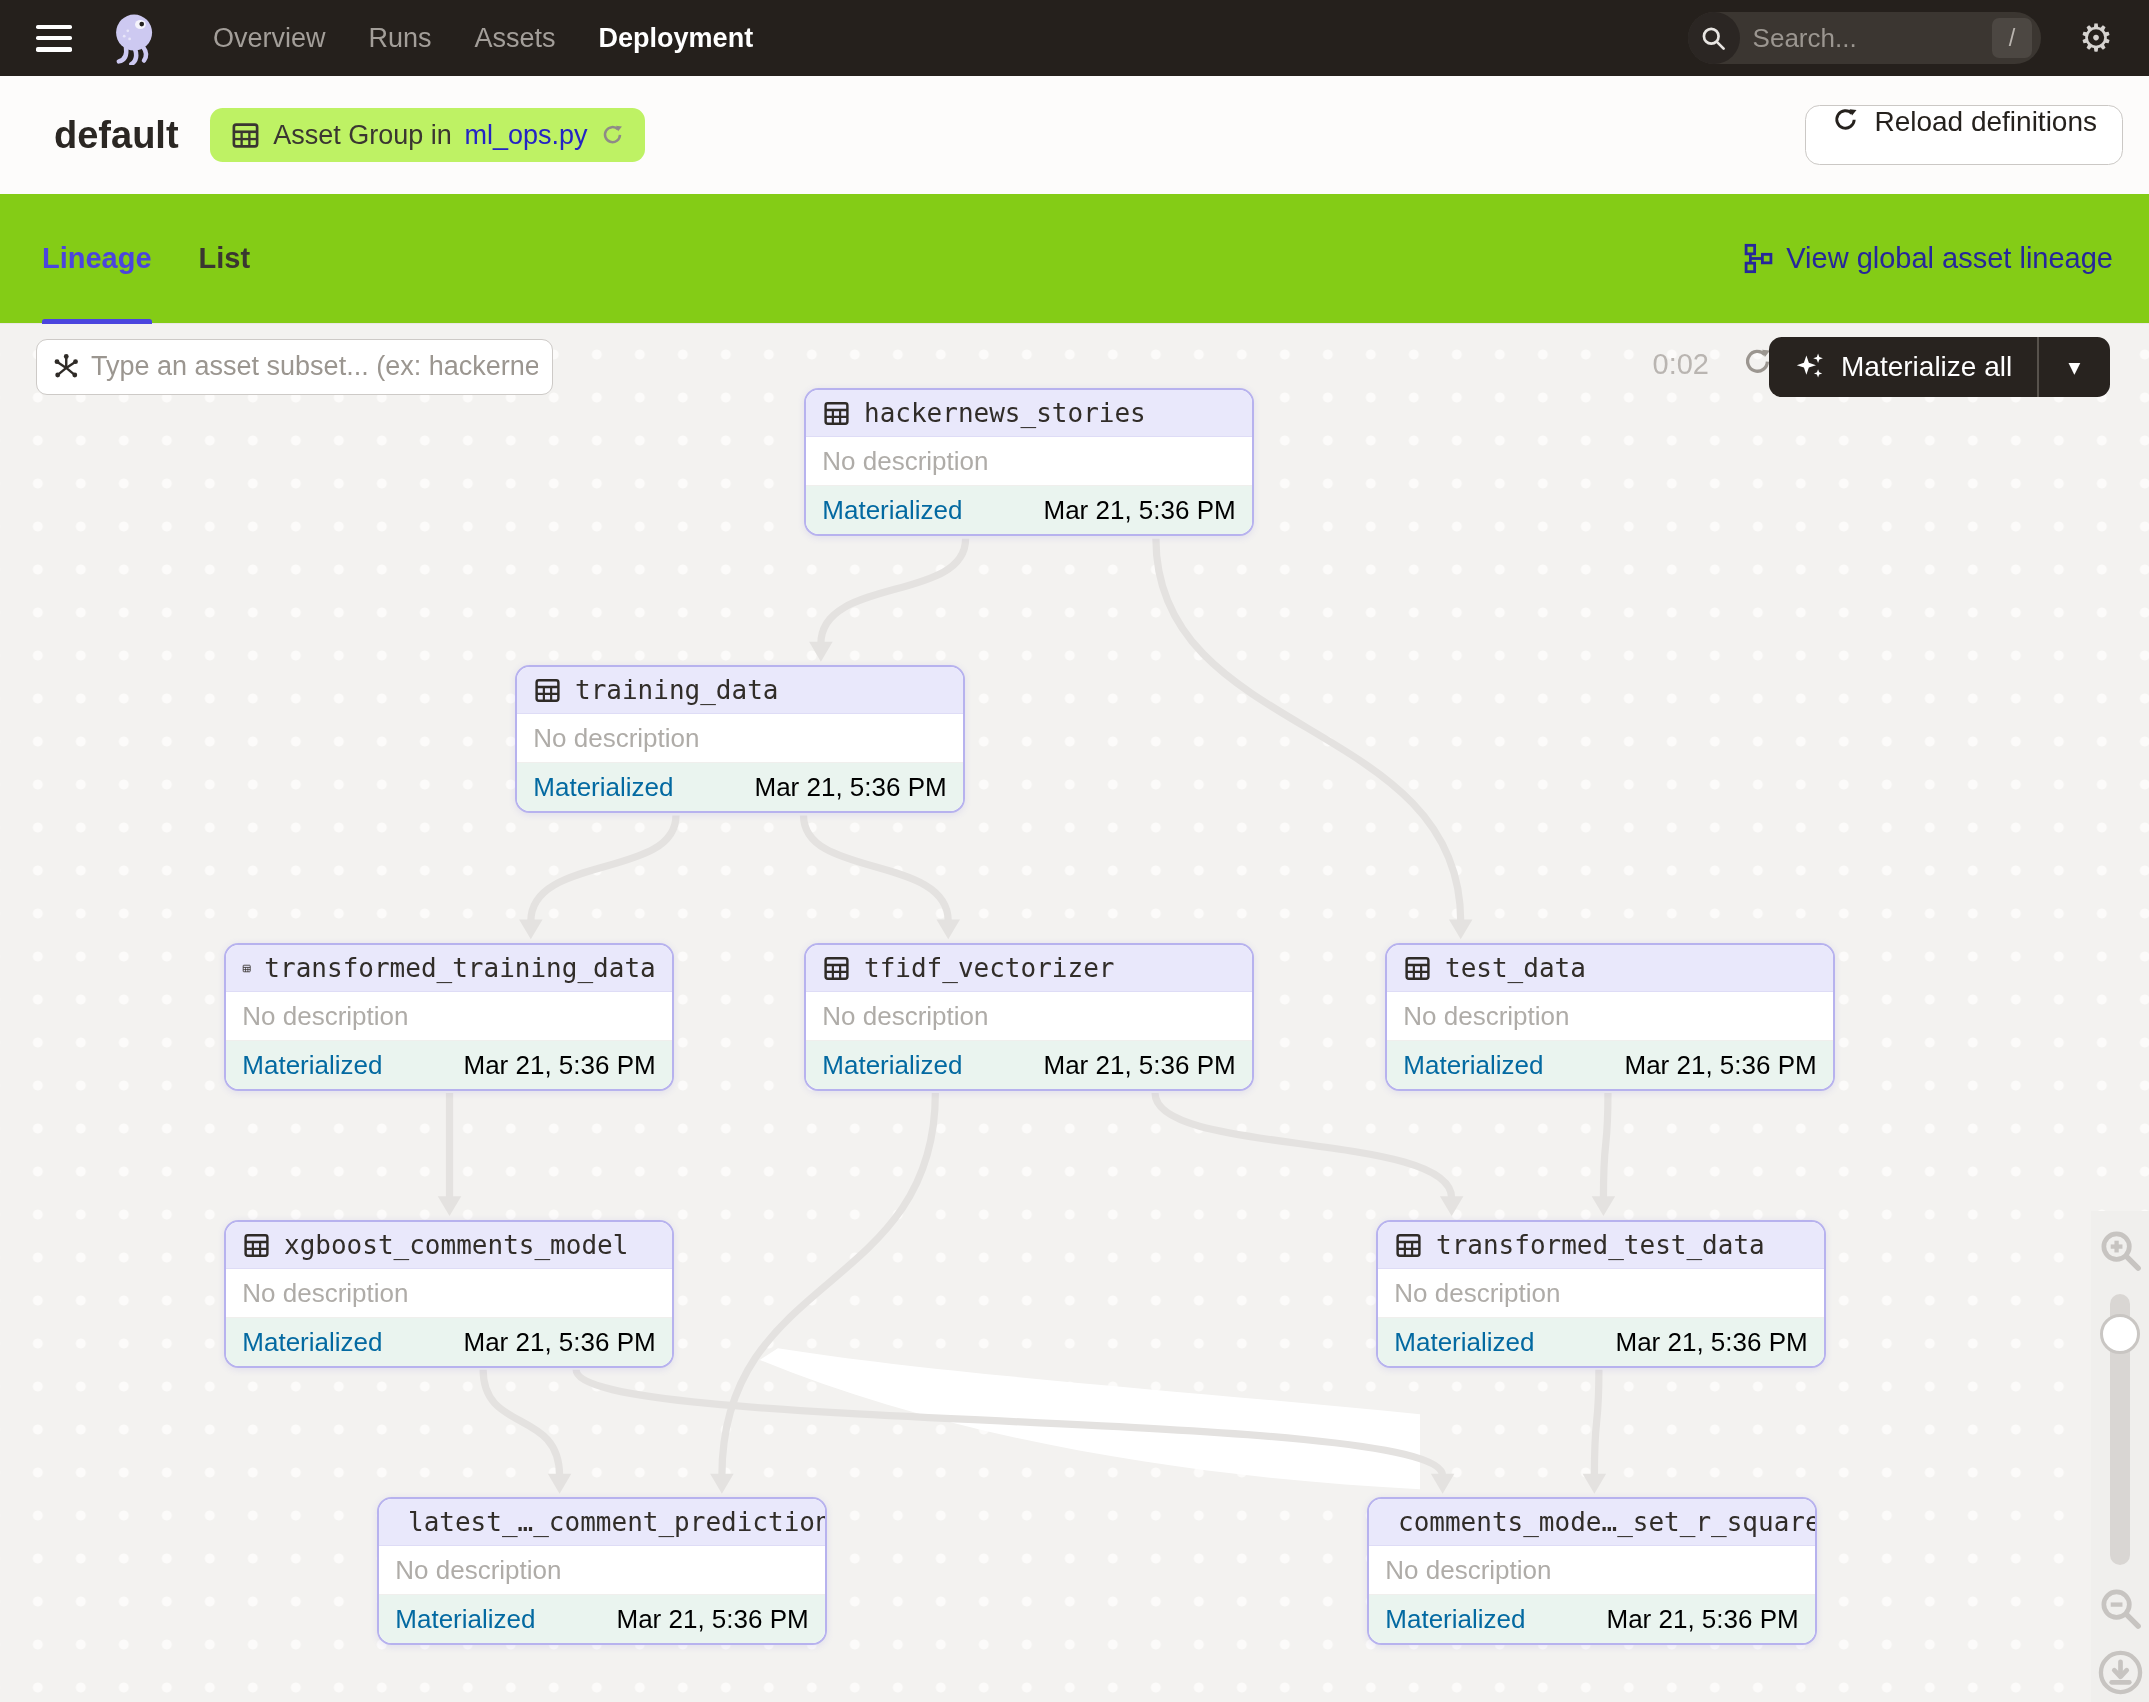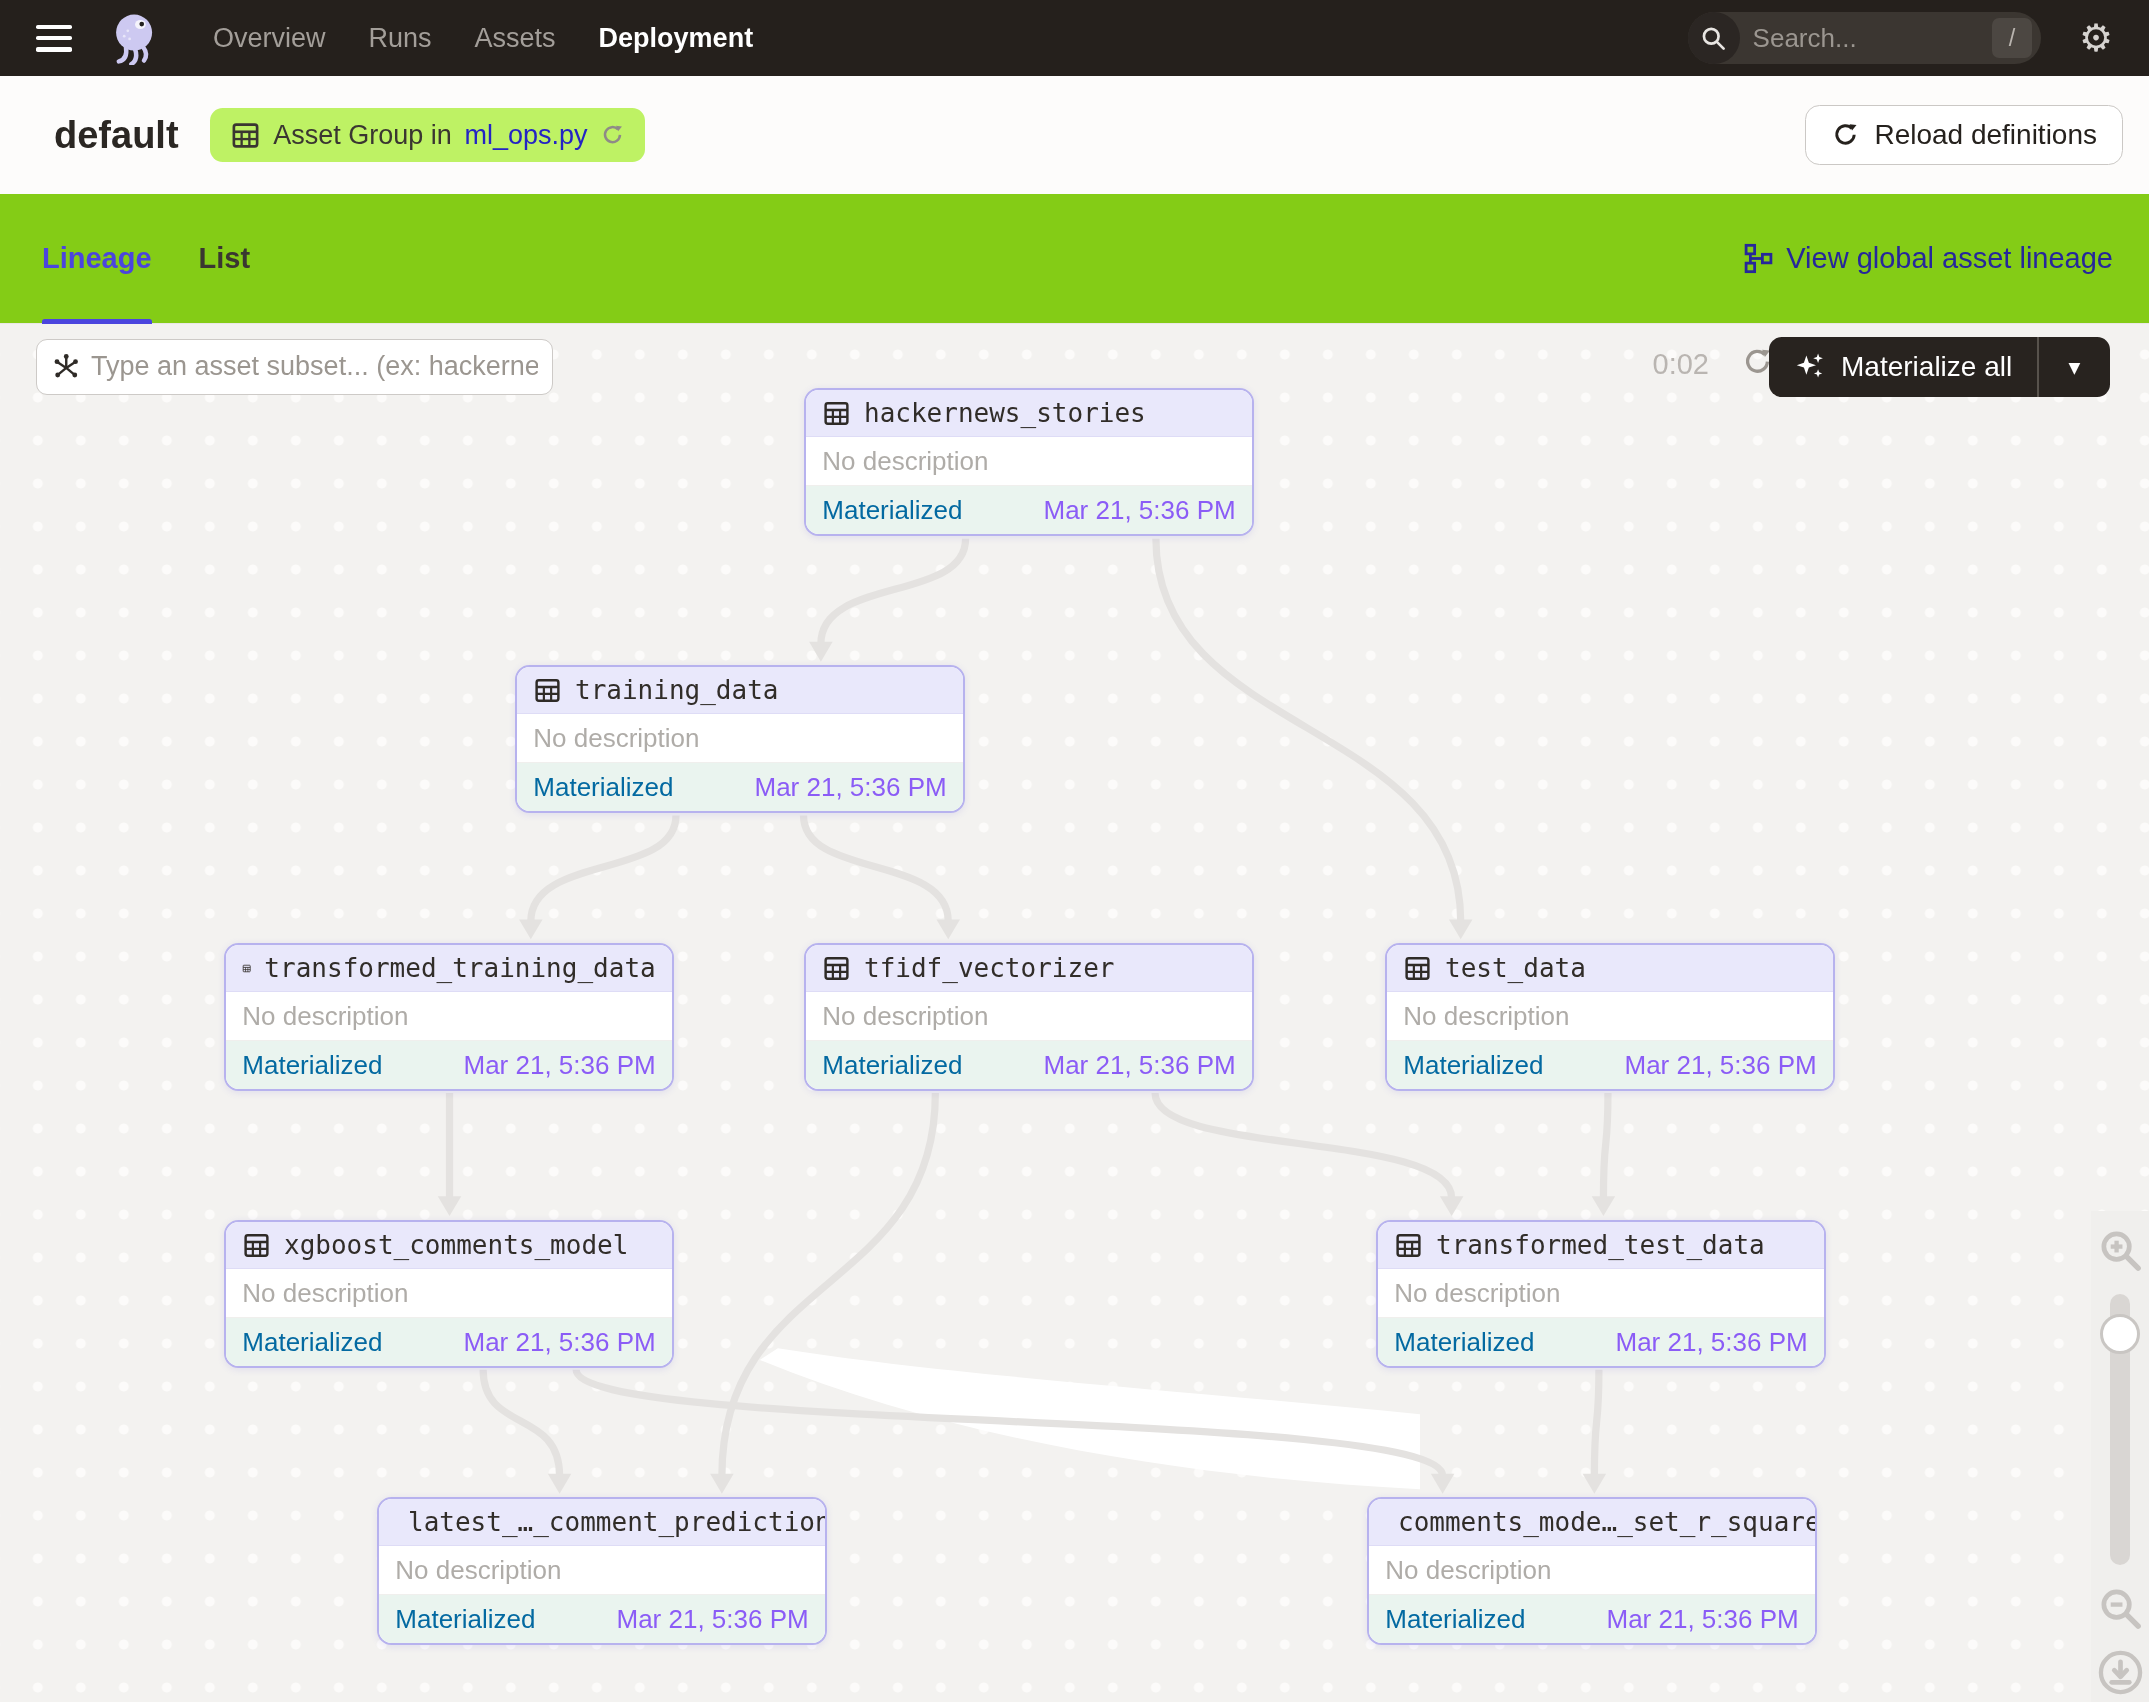--- a/index.html
+++ b/index.html
@@ -19,21 +19,21 @@
   .search-input { background:transparent; border:none; outline:none; color:#E8E5E2; font-size:26px; margin-left:12.7px; width:208px; }
   .search-input::placeholder { color:#9B9690; }
   .slash-badge { width:40px; height:40px; background:#4C4742; border-radius:7.2px; color:#B9B4AF; font-size:23.5px; display:flex; align-items:center; justify-content:center; margin-right:9px; }
   .gear { font-size:38px; color:#D6D3D0; cursor:pointer; line-height:1; }
 
   
   .page-header { position:absolute; left:14px; top:76px; width:2149px; height:118px; display:flex; align-items:center; background:#FDFCFB; }
   .page-title { font-size:38px; font-weight:bold; color:#2B2723; margin-left:40px; }
   .group-pill { margin-left:31px; height:54px; background:#bef264; border-radius:12.7px; display:flex; align-items:center; gap:12.7px; padding:0 20px; font-size:27px; color:#3A3631; }
   .group-link { color:#2424C4; cursor:pointer; }
-  .reload-btn { margin-left:auto; margin-right:40px; height:60px; border:1.8px solid #CBC8C5; background:#FFFFFF; border-radius:14.5px; display:flex; align-items:center; gap:14.5px; padding:0 25px; font-size:28px; color:#25211D; cursor:pointer; }
+  .reload-btn { margin-left:auto; margin-right:40px; height:60px; border:1.8px solid #CBC8C5; background:#FFFFFF; border-radius:14.5px; display:flex; gap:14.5px; padding:0 25px; font-size:28px; color:#25211D; cursor:pointer; }
 
   
   .tabs-row { position:absolute; left:0; top:194px; width:2149px; height:130px; border-bottom:1.8px solid #E9E7E5; background:#84cc16; display:flex; align-items:center; }
   .tabs { display:flex; gap:47px; margin-left:42px; height:100%; align-items:center; }
   .tab { font-size:29px; color:#3A3631; font-weight:bold; position:relative; height:100%; display:flex; align-items:center; cursor:pointer; }
   .tab.active { color:#4B45DE; }
   .tab.active::after { content:""; position:absolute; left:0; right:0; bottom:-1.8px; height:5.4px; background:#4B45DE; border-radius:2.7px 2.7px 0 0; }
   .global-link { margin-left:auto; margin-right:36px; display:flex; align-items:center; gap:12.7px; font-size:29px; color:#26279B; cursor:pointer; }
 
   
@@ -54,21 +54,21 @@
   .mat-divider { width:1.8px; height:60px; background:#57524C; }
   .mat-caret { width:71px; text-align:center; color:#FFFFFF; font-size:23.5px; }
 
   
   .node { position:absolute; width:450px; height:148px; background:#FFFFFF; border:2.7px solid #B7B2EE; border-radius:14.5px; overflow:hidden; box-shadow:0 1.8px 7.2px rgba(100,90,210,0.12); cursor:pointer; }
   .node-header { height:47px; background:#E9E8FB; border-bottom:1.8px solid #DEDCF6; display:flex; align-items:center; gap:12.7px; padding:0 16.3px; }
   .node-name { font-family:"DejaVu Sans Mono", monospace; font-size:26px; color:#312D29; white-space:nowrap; }
   .node-desc { height:49px; display:flex; align-items:center; padding:0 16.3px; font-size:26px; color:#AFACA8; border-bottom:1.8px solid #F0EFED; }
   .node-footer { height:48px; background:#EAF4EF; display:flex; align-items:center; justify-content:space-between; padding:0 16.3px; }
   .node-status { font-size:26px; color:#0369a1; }
-  .node-ts { font-size:26px; color:#8b5cf6; }
+  .node-ts { font-size:26px; color:#000000; }
 
   
   .view-controls { position:absolute; right:0; top:887px; width:58px; height:492px; background:#F0EFED; display:flex; flex-direction:column; align-items:center; }
   .vc-icon { cursor:pointer; }
   .vc-slider { position:relative; width:20px; height:271px; margin:20px 0; }
   .vc-track { position:absolute; left:0; top:0; width:20px; height:271px; background:#D9D6D3; border-radius:10px; }
   .vc-knob { position:absolute; left:-10px; top:20px; width:40px; height:40px; background:#FFFFFF; border:3.6px solid #C9C6C3; border-radius:50%; cursor:grab; }
   .vc-bottom { margin-top:auto; margin-bottom:7.2px; display:flex; flex-direction:column; align-items:center; gap:23.5px; }
 </style>
 </head>

